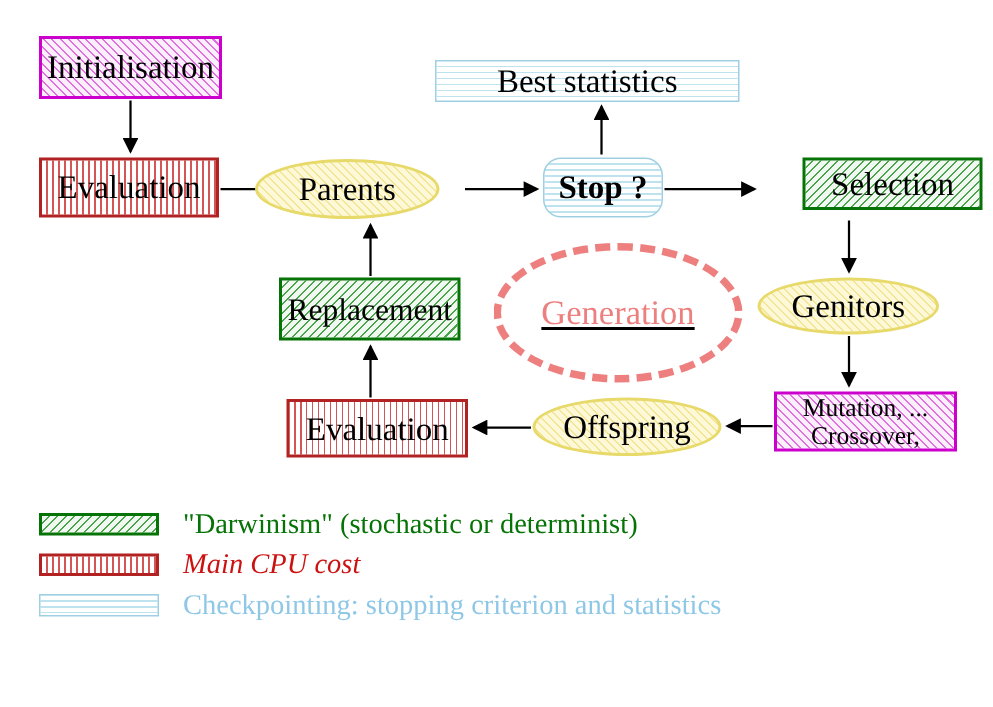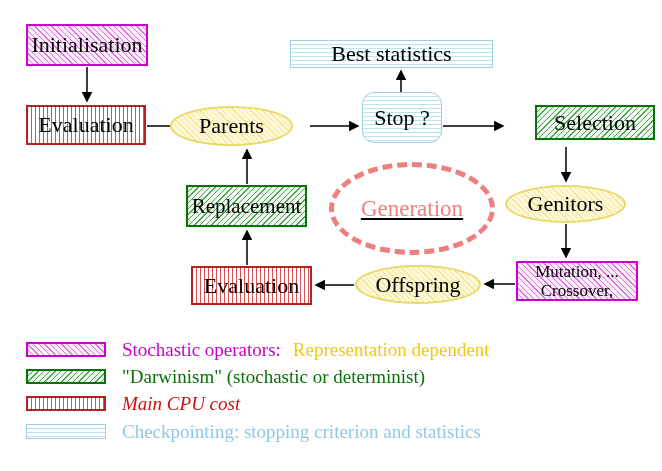--- a/index.html
+++ b/index.html
@@ -93,21 +93,21 @@
 </div>
 
 <div class="node yellow-ellipse" style="left:170px; top:106px; width:123px; height:40px;">
   <span class="node-label">Parents</span>
 </div>
 
 <div class="node cyan-stripes" style="left:290px; top:40px; width:203px; height:28px;">
   <span class="node-label">Best statistics</span>
 </div>
 
-<div class="node cyan-stripes" style="left:362px; top:92px; width:80px; height:51px; border-radius:12px;">
+<div class="node cyan-stripes" style="left:362px; top:105px; width:80px; height:40px; border-radius:12px;font-weight:bold;">
   <span class="node-label">Stop ?</span>
 </div>
 
 <div class="node green-hatch" style="left:535px; top:105px; width:120px; height:35px;">
   <span class="node-label">Selection</span>
 </div>
 
 <div class="node yellow-ellipse" style="left:505px; top:185px; width:121px; height:38px;">
   <span class="node-label">Genitors</span>
 </div>
@@ -128,26 +128,20 @@
 <div class="node yellow-ellipse" style="left:355px; top:265px; width:126px; height:39px;">
   <span class="node-label">Offspring</span>
 </div>
 
 <div class="node red-stripes" style="left:191px; top:266px; width:121px; height:39px;">
   <span class="node-label">Evaluation</span>
 </div>
 
 <div id="legend">
   <div class="legend-row">
-    <span class="swatch magenta-hatch"></span>
-    <span class="legend-text t-magenta">Stochastic operators:</span>
-    <span class="gap"></span>
-    <span class="legend-text t-gold">Representation dependent</span>
-  </div>
-  <div class="legend-row">
     <span class="swatch green-hatch"></span>
     <span class="legend-text t-green">"Darwinism" (stochastic or determinist)</span>
   </div>
   <div class="legend-row">
     <span class="swatch red-stripes"></span>
     <span class="legend-text t-red">Main CPU cost</span>
   </div>
   <div class="legend-row">
     <span class="swatch cyan-stripes"></span>
     <span class="legend-text t-cyan">Checkpointing: stopping criterion and statistics</span>

